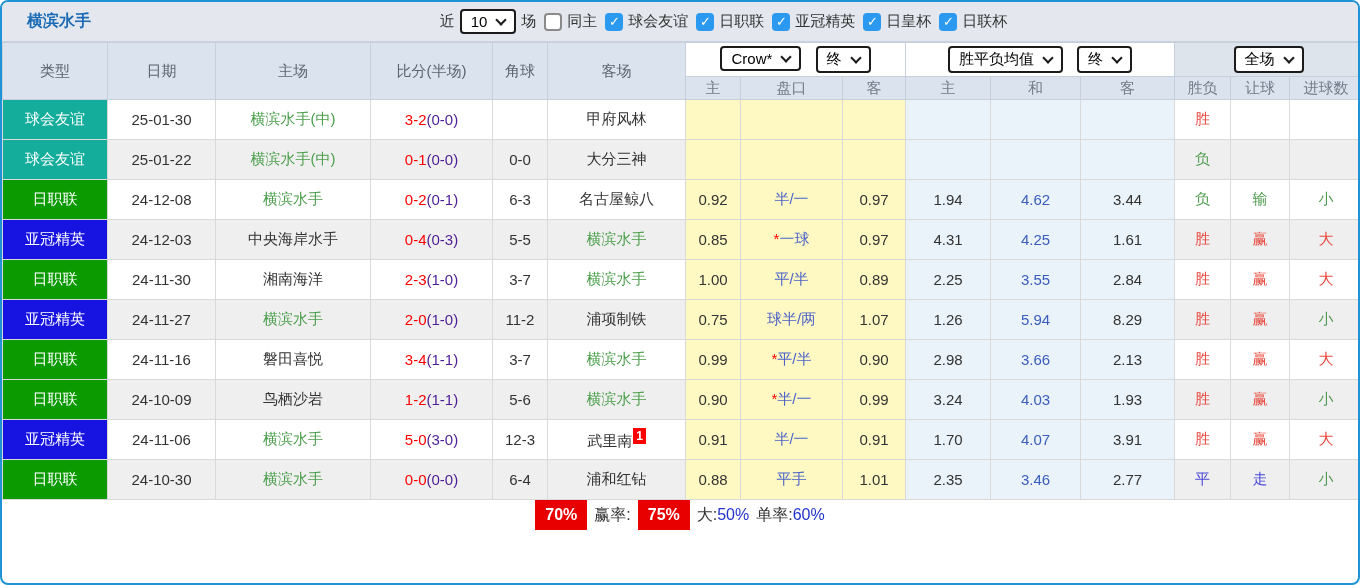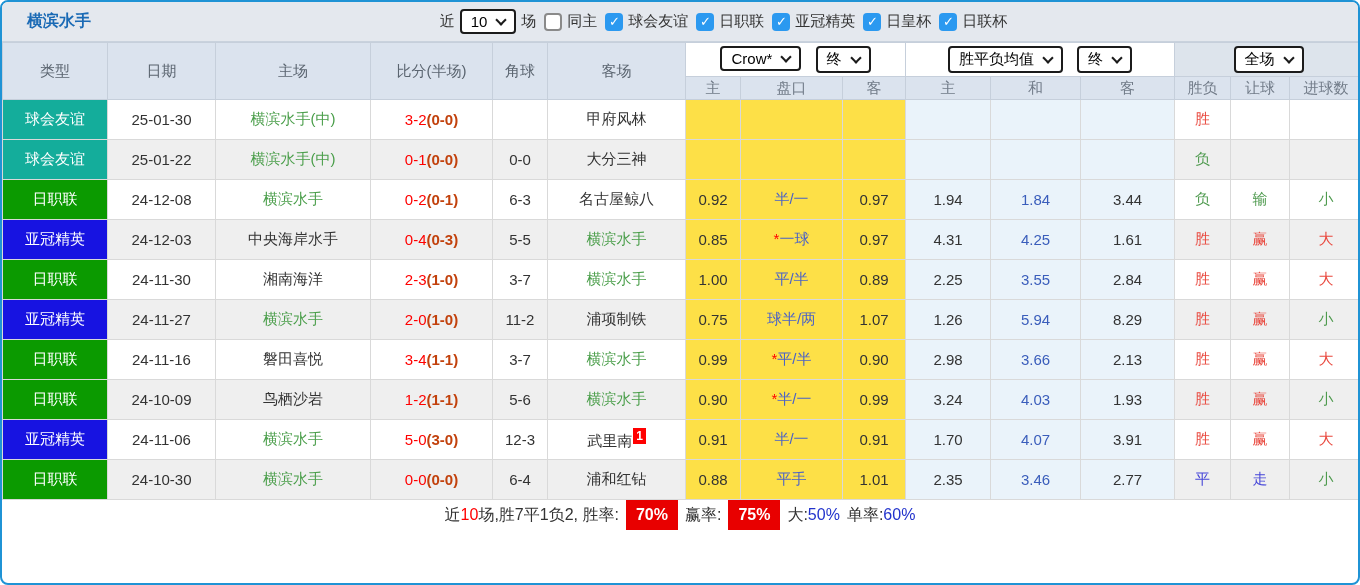--- a/index.html
+++ b/index.html
@@ -29,27 +29,27 @@
   table{border-collapse:collapse;table-layout:fixed;width:100%;font-size:15px;}
   th{font-weight:normal;color:#5b6570;background:#dbe3ee;border:1px solid #c6cfdb;padding:0;}
   tr.hr1 th{height:34px;}
   tr.hr2 th{height:23px;color:#717b88;}
   th.grp{background:#fff;}
   th.grp.g3{background:#dde4ec;}
   th .sel{margin:0 5px;}
   td{border:1px solid #d9d9d9;text-align:center;height:40px;color:#333;padding:0;}
   tr.even td{background:#efefef;}
   tr.odd td{background:#fff;}
-  tr td.ah{background:#fde047;margin-top:22px;}
+  tr td.ah{background:#fef9c3;margin-top:22px;}
   tr td.eu{background:#eaf3fa;}
   td.type{padding:0;}
   .badge{width:100%;height:100%;display:flex;align-items:center;justify-content:center;color:#fff;font-size:15px;}
   td.self{color:var(--self-green);}
   .ft{color:var(--score-red);}
-  .ht{color:#c2410c;font-weight:bold;}
+  .ht{color:#4c1d95;}
   td.line{color:var(--line-blue);}
   .star{color:#f00;}
   td.draw{color:var(--draw-blue);}
   .supbadge{display:inline-block;background:#f00;color:#fff;font-size:12px;font-weight:bold;padding:0 3px;line-height:16px;vertical-align:6px;margin-left:1px;}
   
   .footer{height:30px;display:flex;align-items:center;justify-content:center;gap:7px;font-size:16px;color:#333;background:#fff;}
   .red{color:#f00;}
   .blue{color:#2233cc;}
   .badge-red{background:#e80000;color:#fff;font-weight:bold;padding:6px 10px;}
   .grp-inline{display:inline;}
@@ -194,21 +194,21 @@
           </td>
           <td>24-12-08</td>
           <td class="self">横滨水手</td>
           <td class="score"><span class="ft">0-2</span><span class="ht">(0-1)</span></td>
           <td>6-3</td>
           <td>名古屋鲸八</td>
           <td class="ah">0.92</td>
           <td class="ah line">半/一</td>
           <td class="ah">0.97</td>
           <td class="eu">1.94</td>
-          <td class="eu draw">1.84</td>
+          <td class="eu draw">4.62</td>
           <td class="eu">3.44</td>
           <td class="res" style="color: rgb(78, 154, 78);">负</td>
           <td class="res" style="color: rgb(78, 154, 78);">输</td>
           <td class="res" style="color: rgb(78, 154, 78);">小</td>
         </tr>
         <tr class="even">
           <td class="type">
             <div class="badge" style="background:#1713e1">亚冠精英</div>
           </td>
           <td>24-12-03</td>
@@ -337,21 +337,20 @@
           <td class="eu draw">3.46</td>
           <td class="eu">2.77</td>
           <td class="res" style="color: rgb(70, 70, 216);">平</td>
           <td class="res" style="color: rgb(70, 70, 216);">走</td>
           <td class="res" style="color: rgb(78, 154, 78);">小</td>
         </tr>
       </tbody>
   </table>
 
   <div class="footer">
-    <span class="grp-inline"><span>近</span><span class="red">10</span><span>场,胜7平1负2, 胜率:</span></span>
     <span class="badge-red">70%</span>
     <span>赢率:</span>
     <span class="badge-red">75%</span>
     <span class="grp-inline"><span>大:</span><span class="blue">50%</span></span>
     <span class="grp-inline"><span>单率:</span><span class="blue">60%</span></span>
   </div>
 
 </div>
 
 </body></html>

